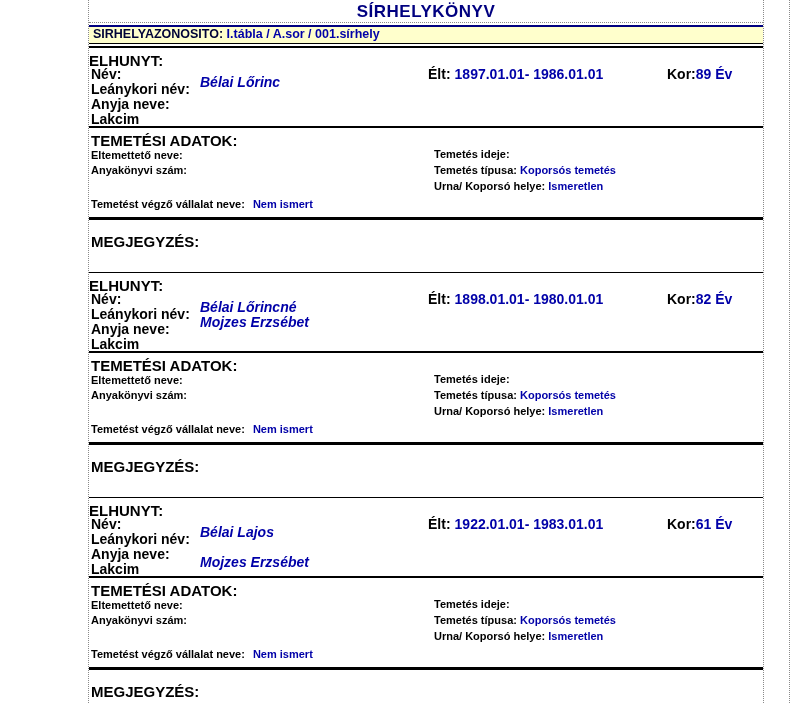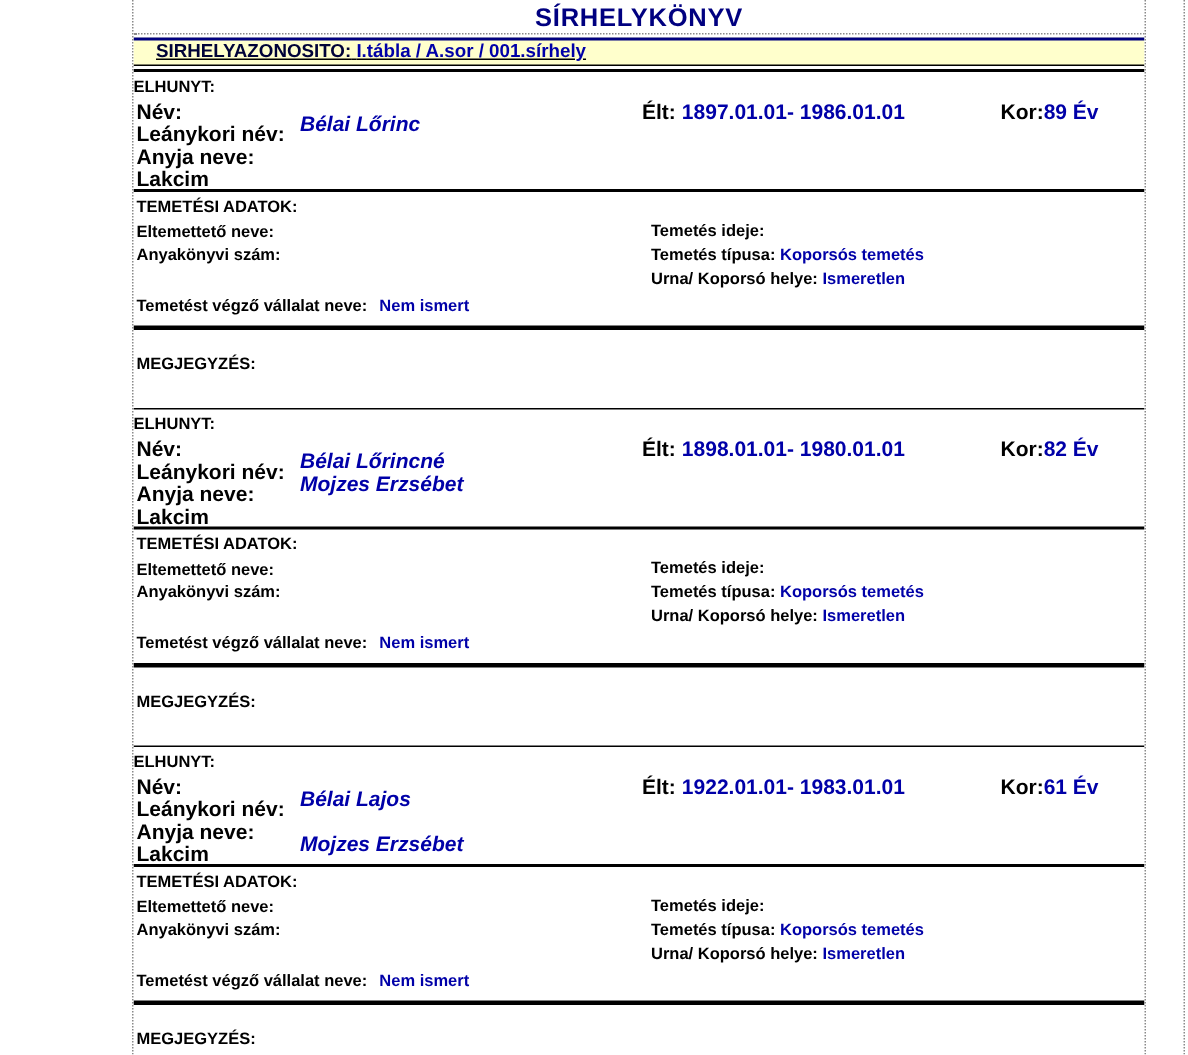--- a/index.html
+++ b/index.html
@@ -14,32 +14,32 @@
     overflow:hidden;
   }
   .edge-line { position:absolute; left:789px; top:0; height:703px; width:0; border-left:1px dotted #8a8a8a; }
 
   .title-row { height:23px; border-bottom:1px dotted #8a8a8a; text-align:center; }
   .title { font-size:17px; line-height:23px; color:#000080; letter-spacing:0.5px; }
 
   .id-bar {
     margin-top:2px; height:19px; background:#FFFFCC;
     border-top:2px solid #000080; border-bottom:1px solid #000000;
-    font-size:12.5px; line-height:15px; padding-left:15px; white-space:nowrap;text-decoration:underline;
+    font-size:12.5px; line-height:15px; padding-left:4px; white-space:nowrap;
   }
   .id-bar .id-label { color:#000338; }
   .id-bar .id-value { color:#0000A8; }
 
   hr { border:none; margin:0; }
   .hr-after-bar { margin-top:2px; border-top:2px solid #000; }
   .hr-med   { border-top:2px solid #000; }
   .hr-thick { border-top:3px solid #000; }
   .hr-thin  { border-top:1px solid #000; }
 
-  .sec-title { font-size:11px; color:#000; }
+  .sec-title { font-size:15px; color:#000; }
   .lbl { color:#000; }
   .val { color:#0000A8; }
   .italic { font-style:italic; }
 
   .elhunyt { height:78px; padding-top:4px; font-size:11px; }
   .elhunyt .sec-title { height:14px; }
   .row { position:relative; height:15px; font-size:14px; white-space:nowrap; }
   .pos-lbl { position:absolute; left:2px; }
   .pos-val { position:absolute; left:111px;margin-top:8px; }
   .pos-elt { position:absolute; left:339px; }

